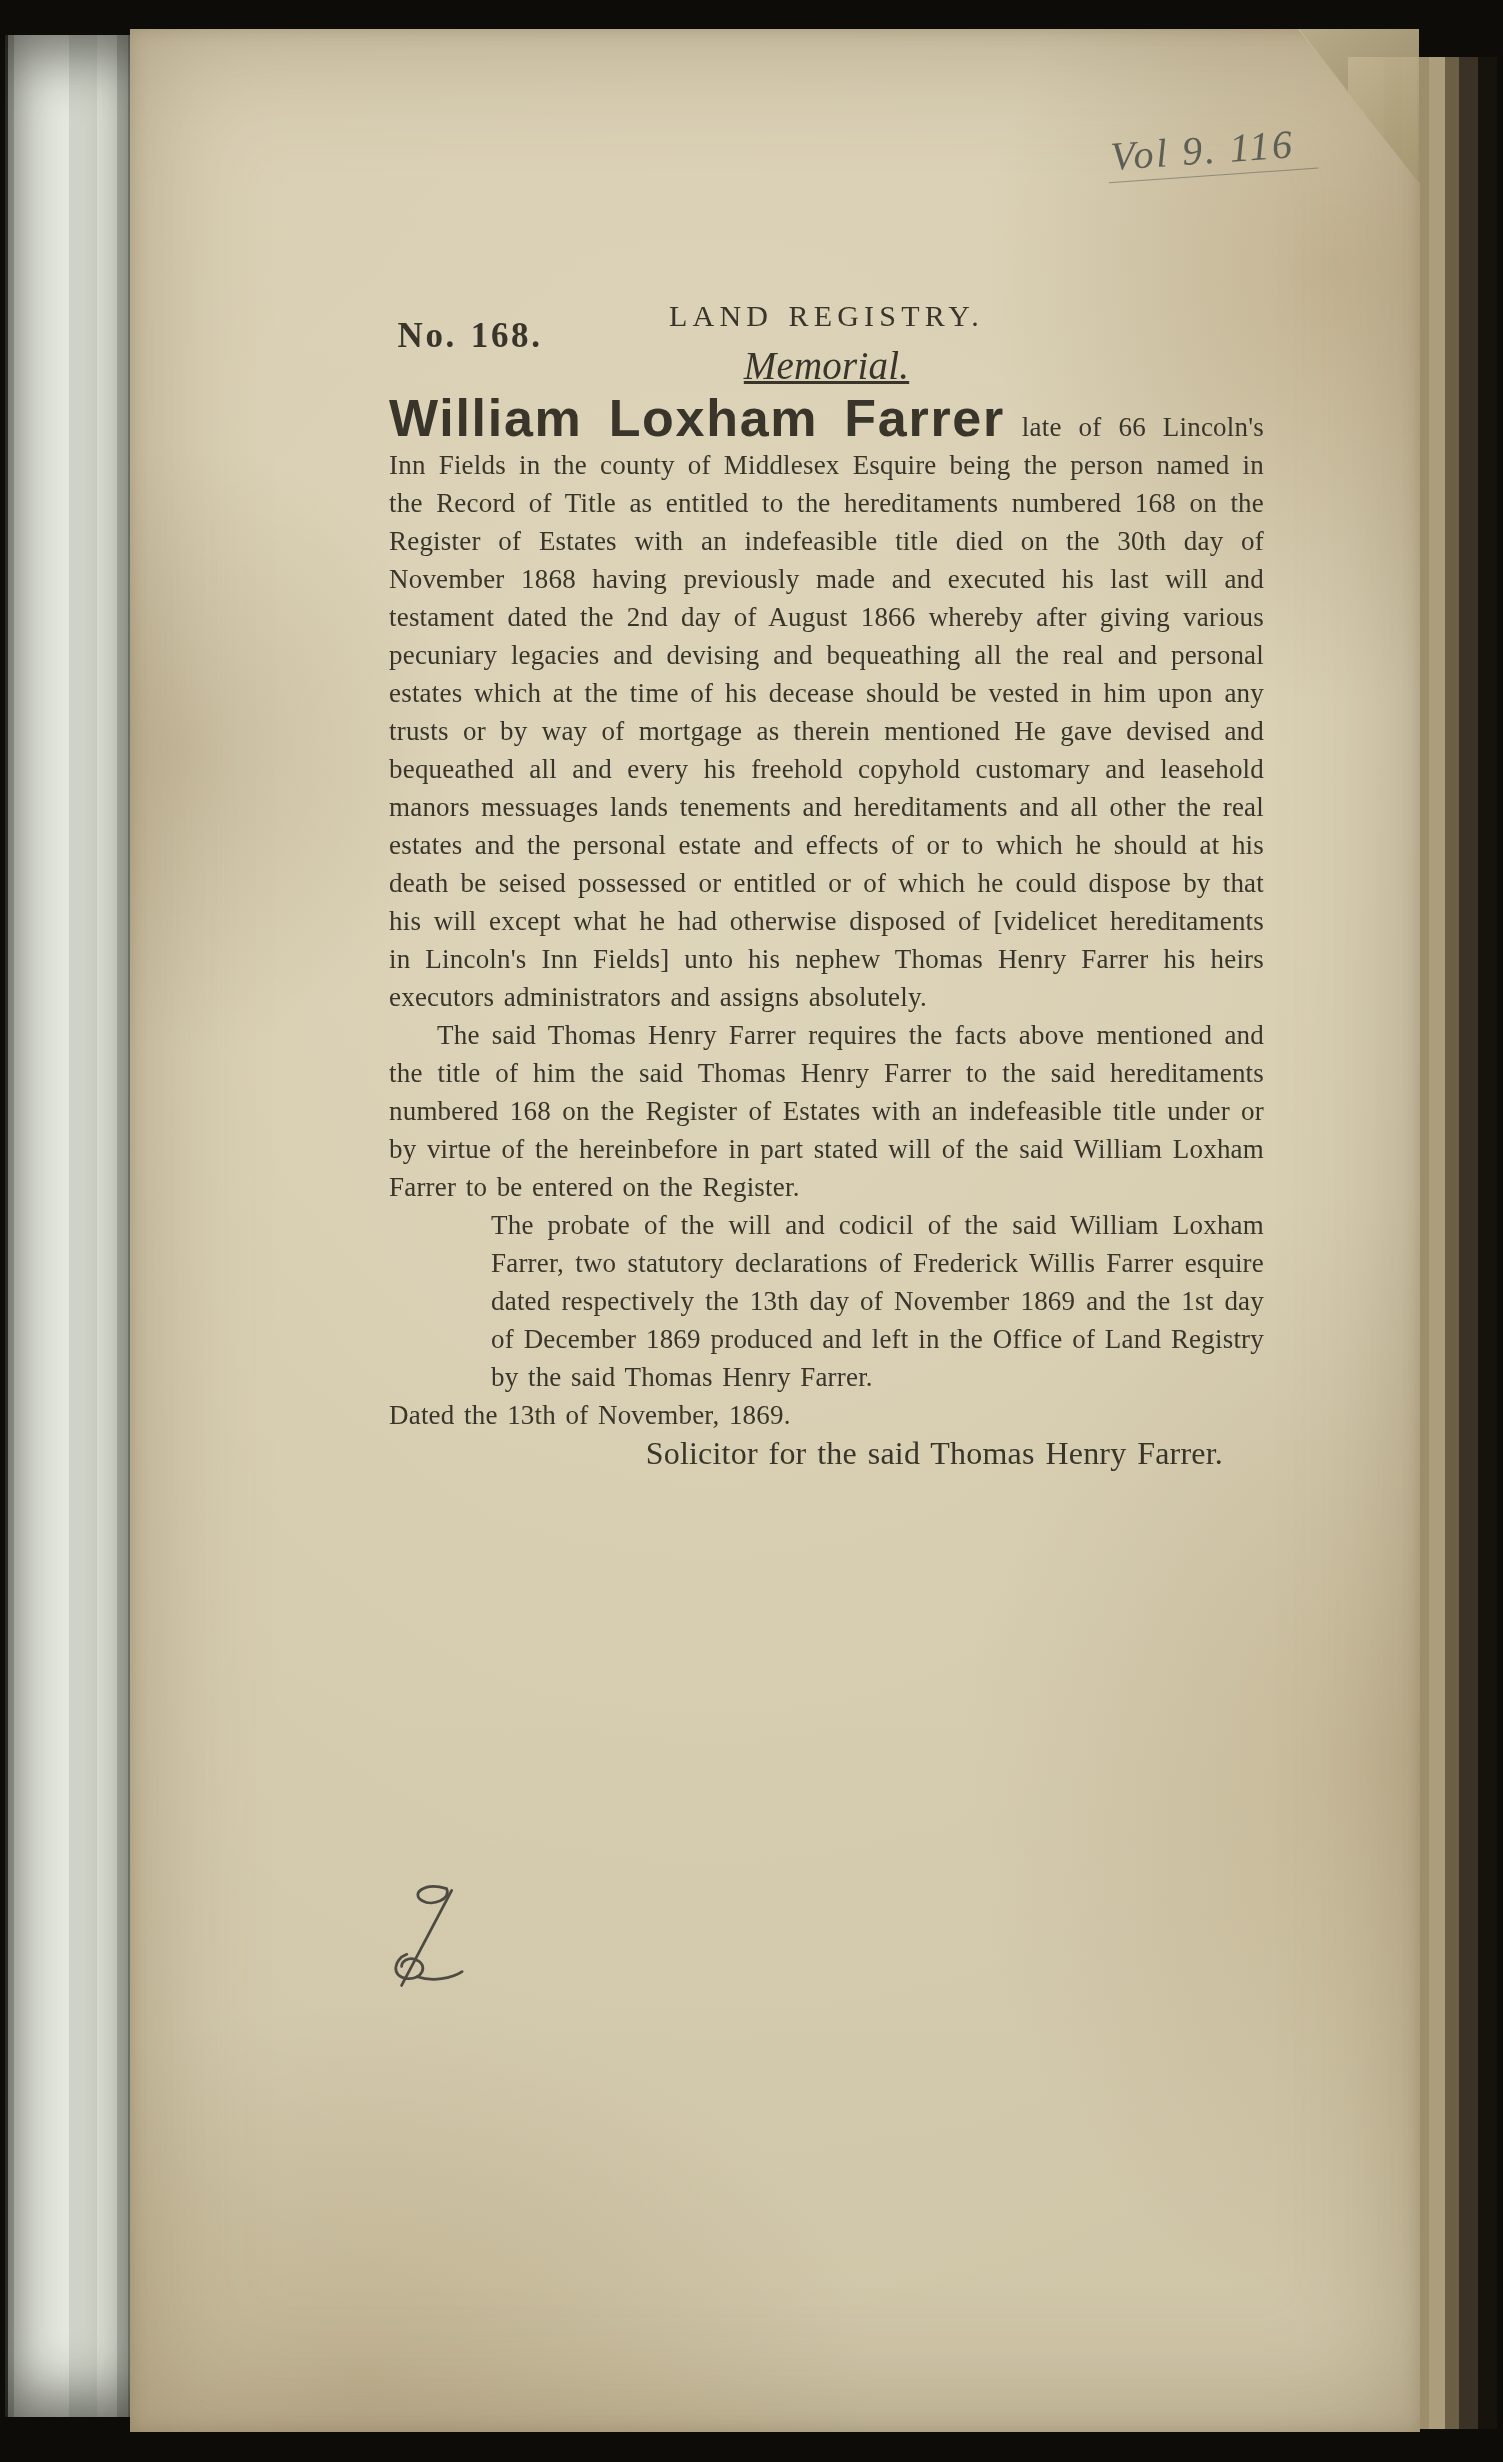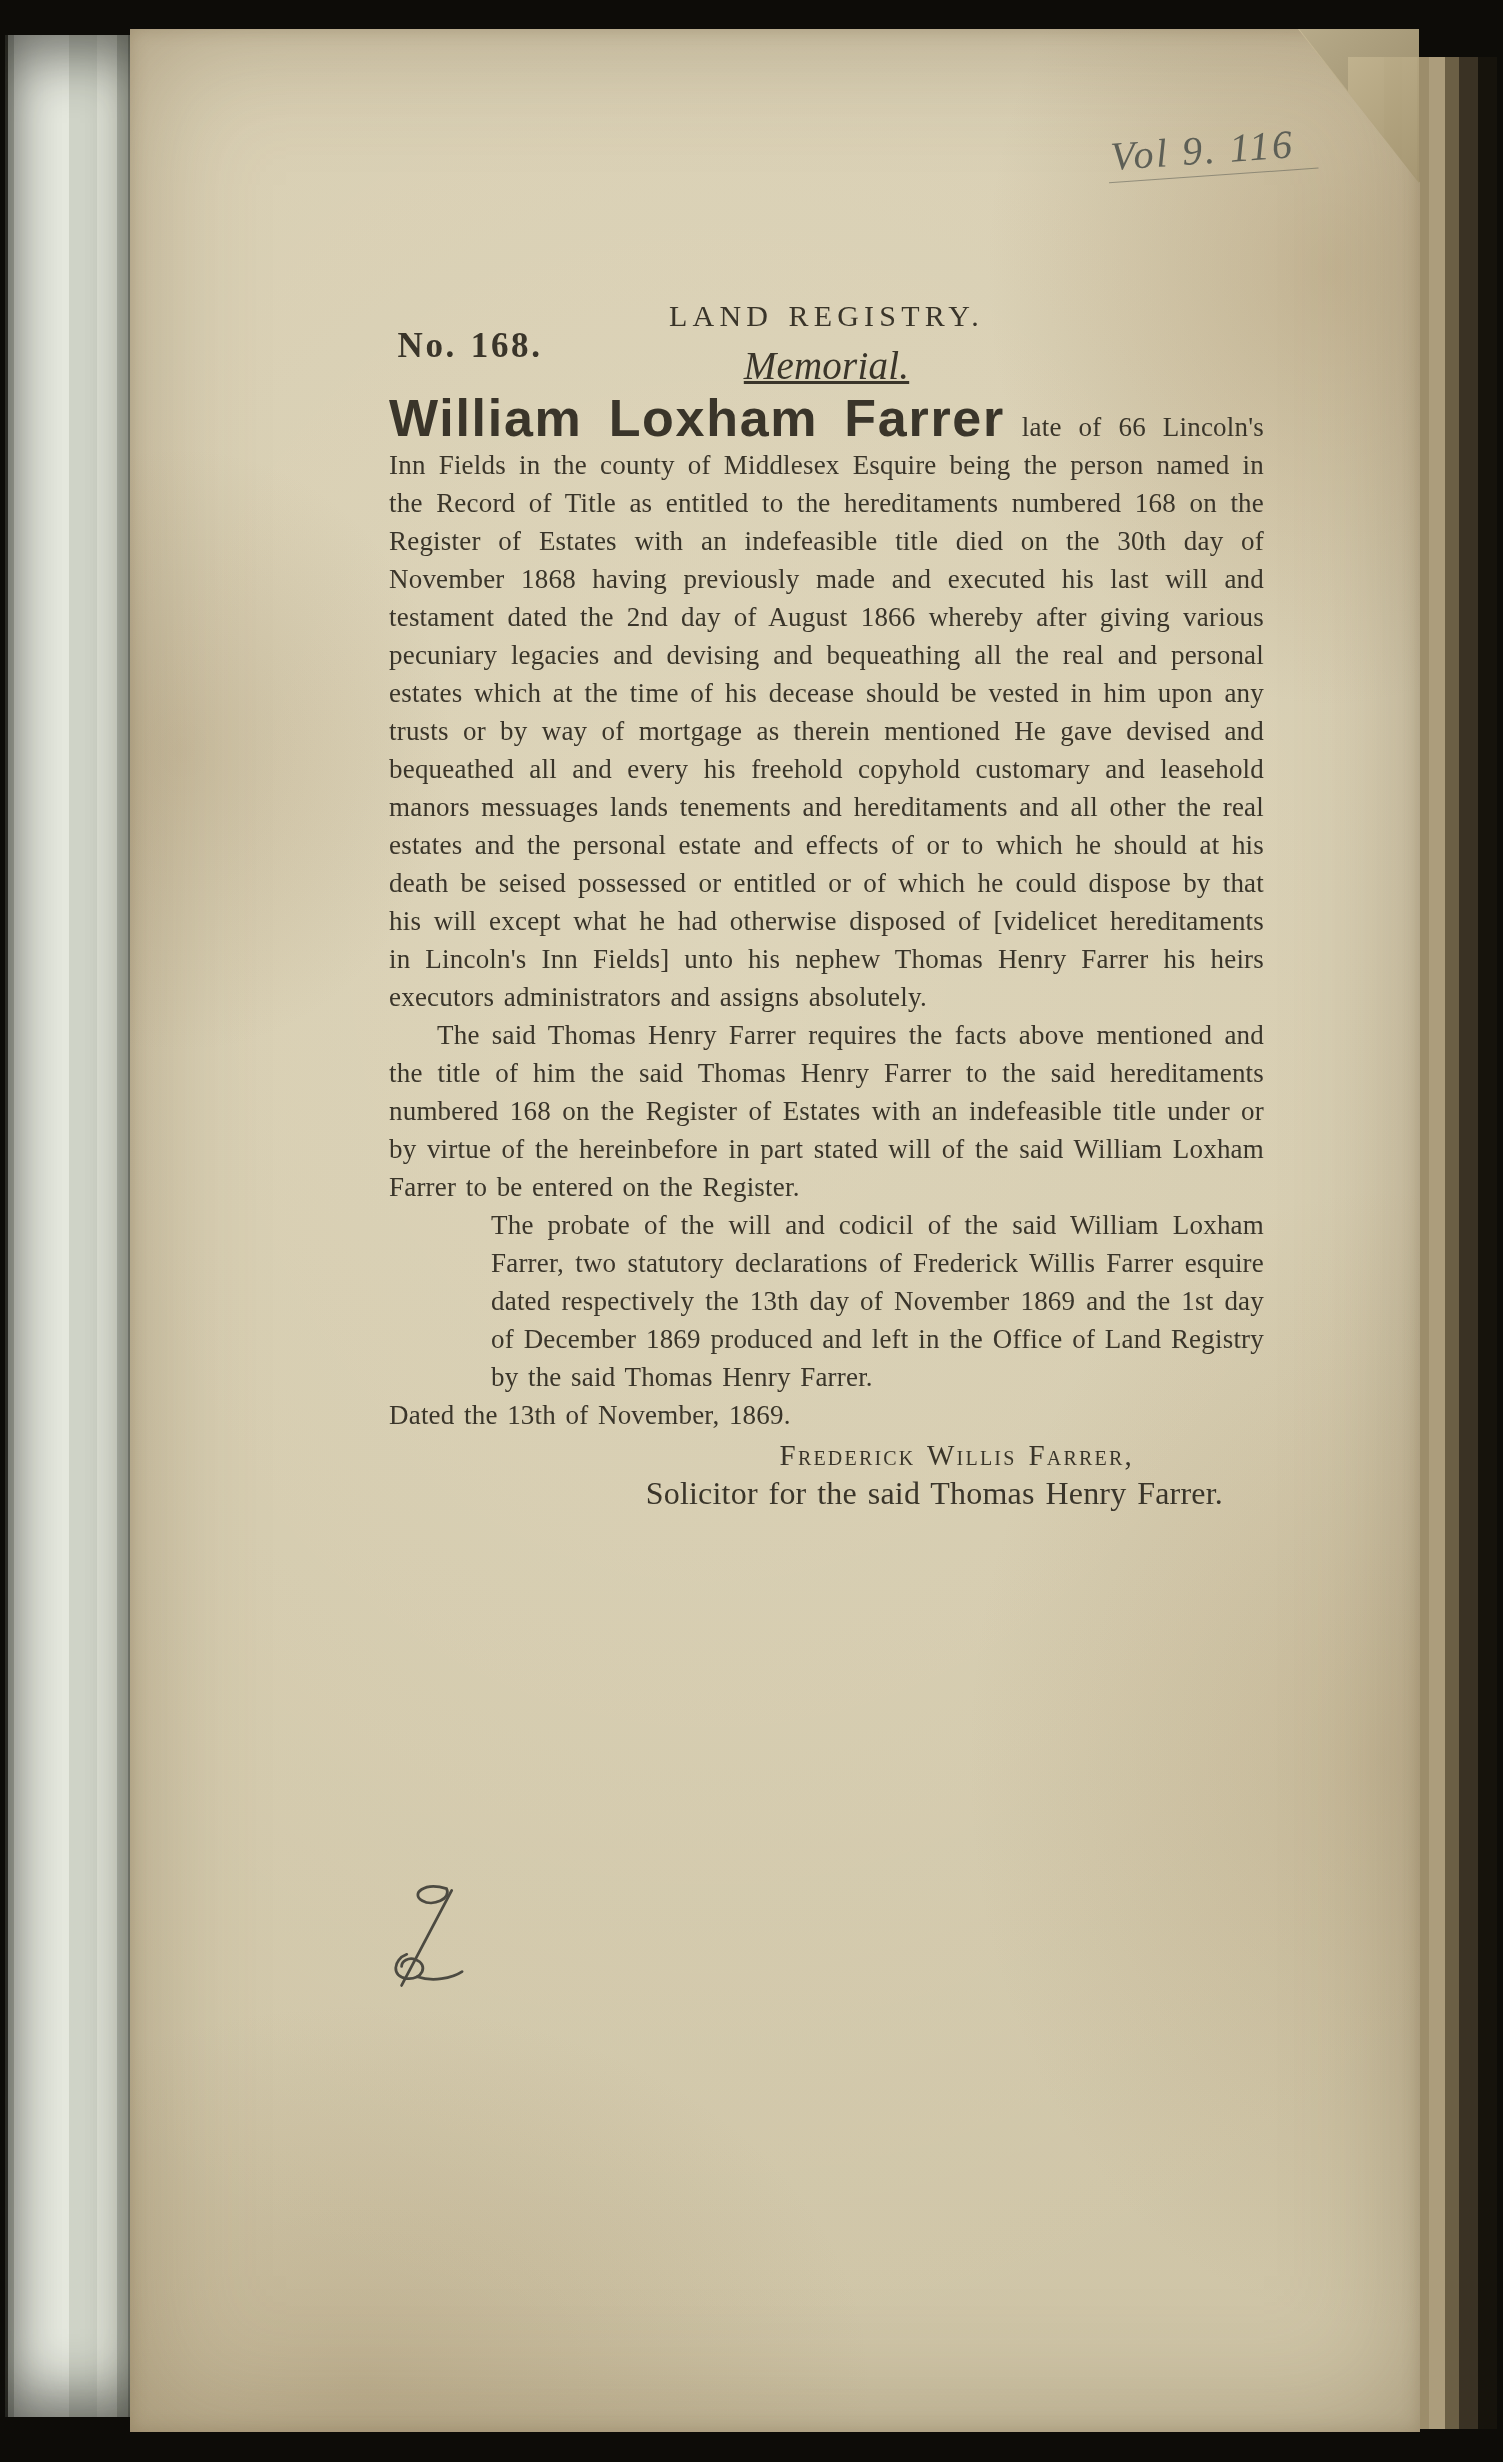--- a/index.html
+++ b/index.html
@@ -59,21 +59,21 @@
     padding:0 22.5px 1.7px 3.5px;
   }
 
   .content{
     position:absolute;left:259px;top:268px;width:875px;
     color:#3a352a;font-size:27px;line-height:38px;
     text-align:justify;word-spacing:2.6px;letter-spacing:0.2px;
   }
   .registry-title{text-align:center;font-size:30px;letter-spacing:5.2px;}
   .doc-number{
-    position:absolute;left:8.6px;top:30px;
+    position:absolute;left:8.6px;top:20px;
     font-size:35px;font-weight:bold;letter-spacing:2.6px;
   }
   .subtitle{text-align:center;font-style:italic;font-size:39px;margin:12px 0 14px 0;text-decoration:underline;}
 
   .para{margin:0;}
   .para.indent{text-indent:48px;}
   .para.evidence{margin-left:102px;}
   .blackletter{
     font-weight:bold;font-size:52px;letter-spacing:1.7px;line-height:38px;
     font-family:Liberation Sans, sans-serif;
@@ -111,21 +111,20 @@
 
 
 
       <p class="para indent">The said Thomas Henry Farrer requires the facts above mentioned and the title of him the said Thomas Henry Farrer to the said hereditaments numbered 168 on the Register of Estates with an indefeasible title under or by virtue of the hereinbefore in part stated will of the said William Loxham Farrer to be entered on the Register.</p>
 
 
       <p class="para evidence">The probate of the will and codicil of the said William Loxham Farrer, two statutory declarations of Frederick Willis Farrer esquire dated respectively the 13th day of November 1869 and the 1st day of December 1869 produced and left in the Office of Land Registry by the said Thomas Henry Farrer.</p>
 
       <p class="para dated">Dated the 13th of November, 1869.</p>
 
-      <div class="sig-name">Frederick Willis Farrer,</div>
 
       <div class="sig-role">Solicitor for the said Thomas Henry Farrer.</div>
 
     </div>
 
     <svg class="flourish" width="156" height="121" viewBox="0 0 180 140">
       <path d="M86 10 C 60 2, 44 16, 58 24 C 70 31, 92 22, 86 10 Z"></path>
       <path d="M92 12 L 34 122"></path>
       <path d="M40 86 C 24 92, 22 112, 40 114 C 58 116, 66 98, 50 92 C 42 89, 34 94, 34 100"></path>
       <path d="M52 112 C 70 118, 92 114, 104 106"></path>

